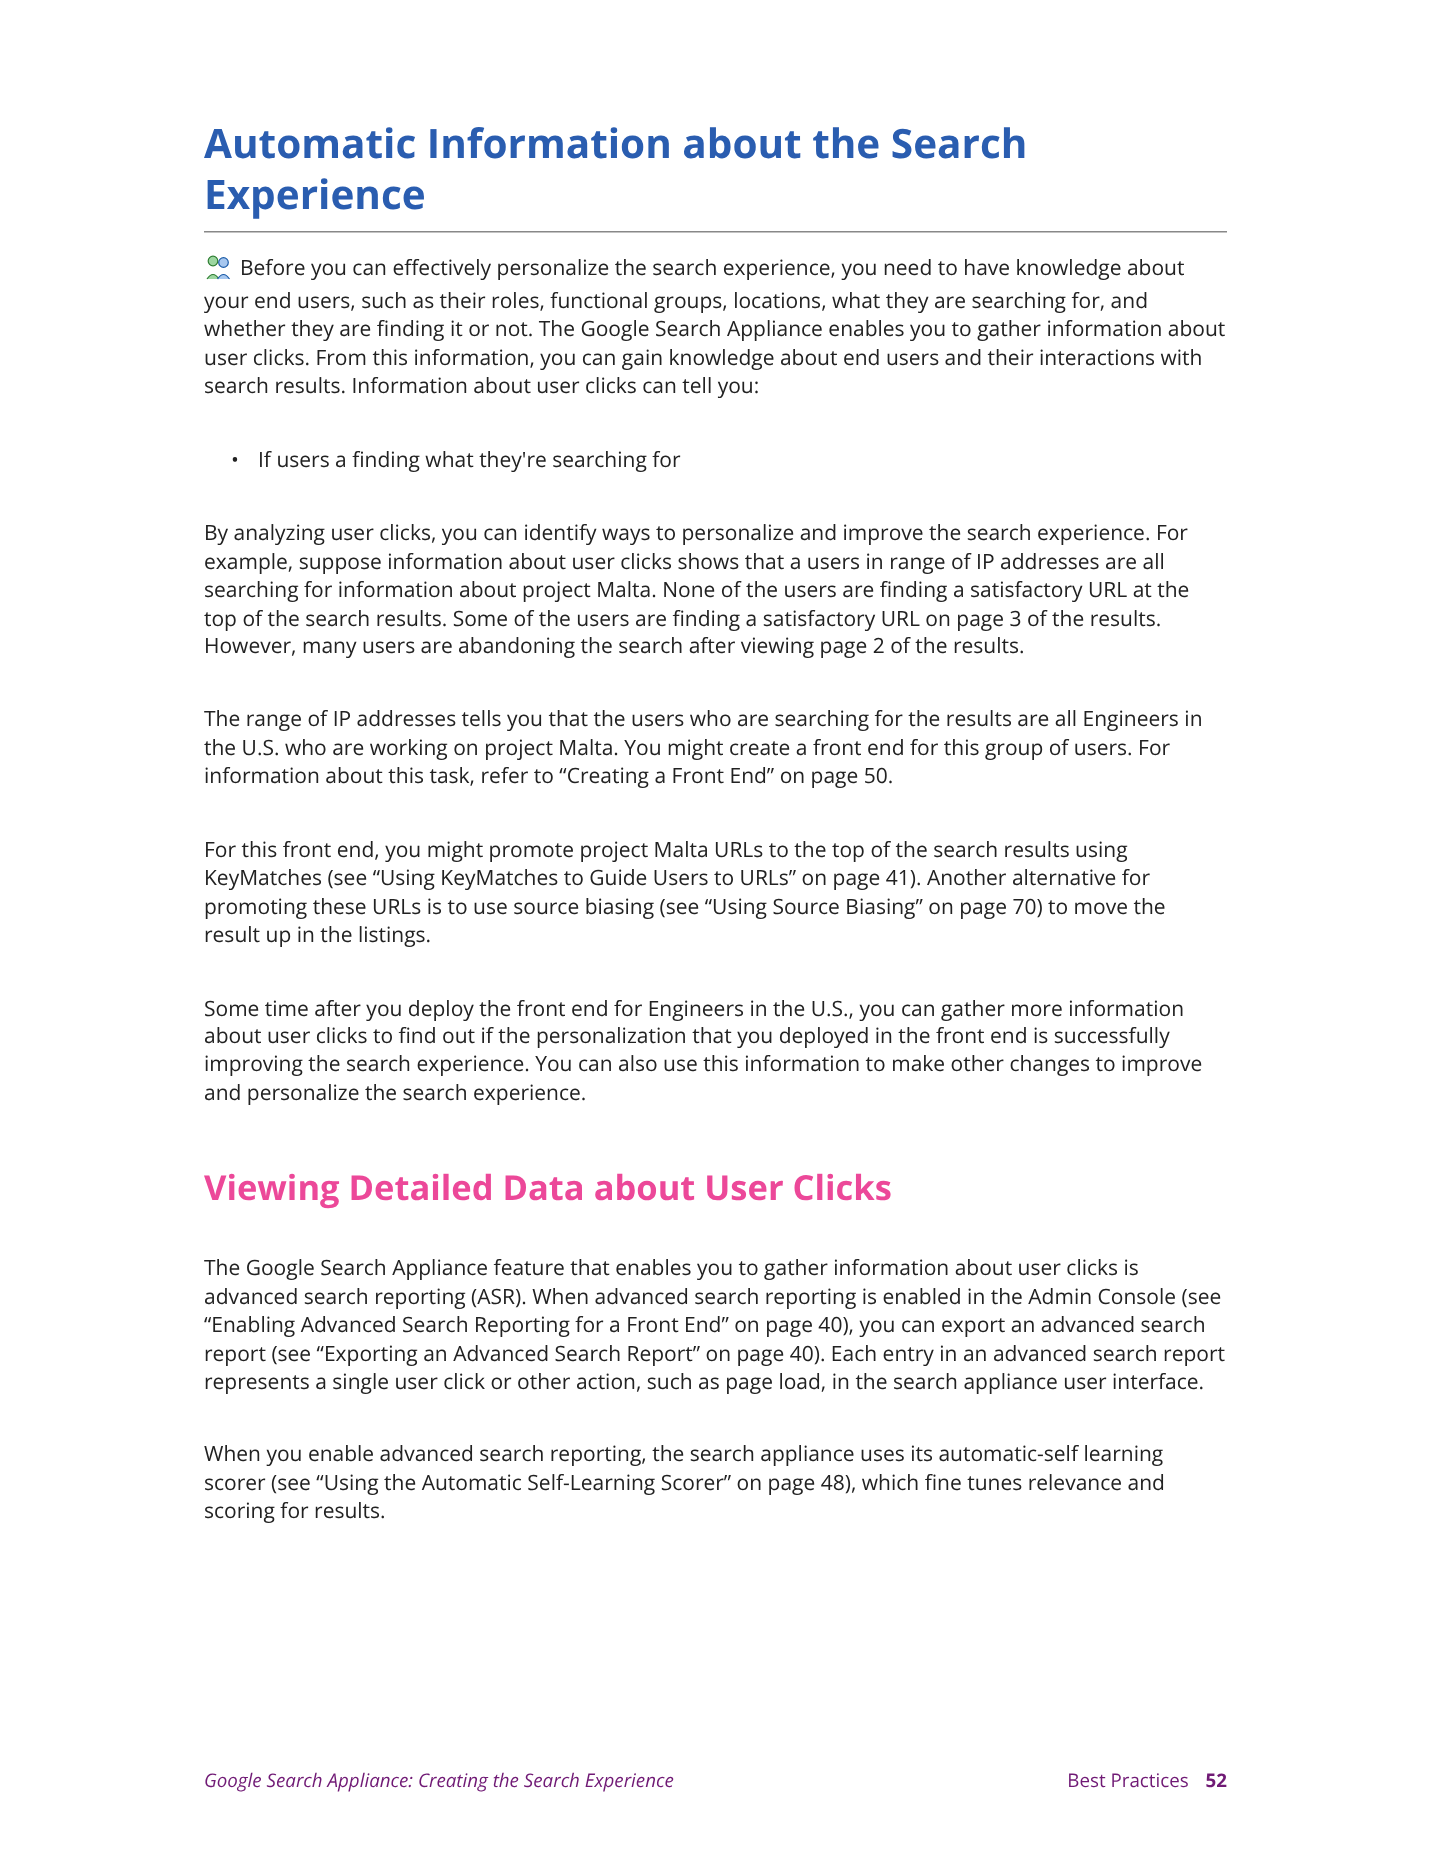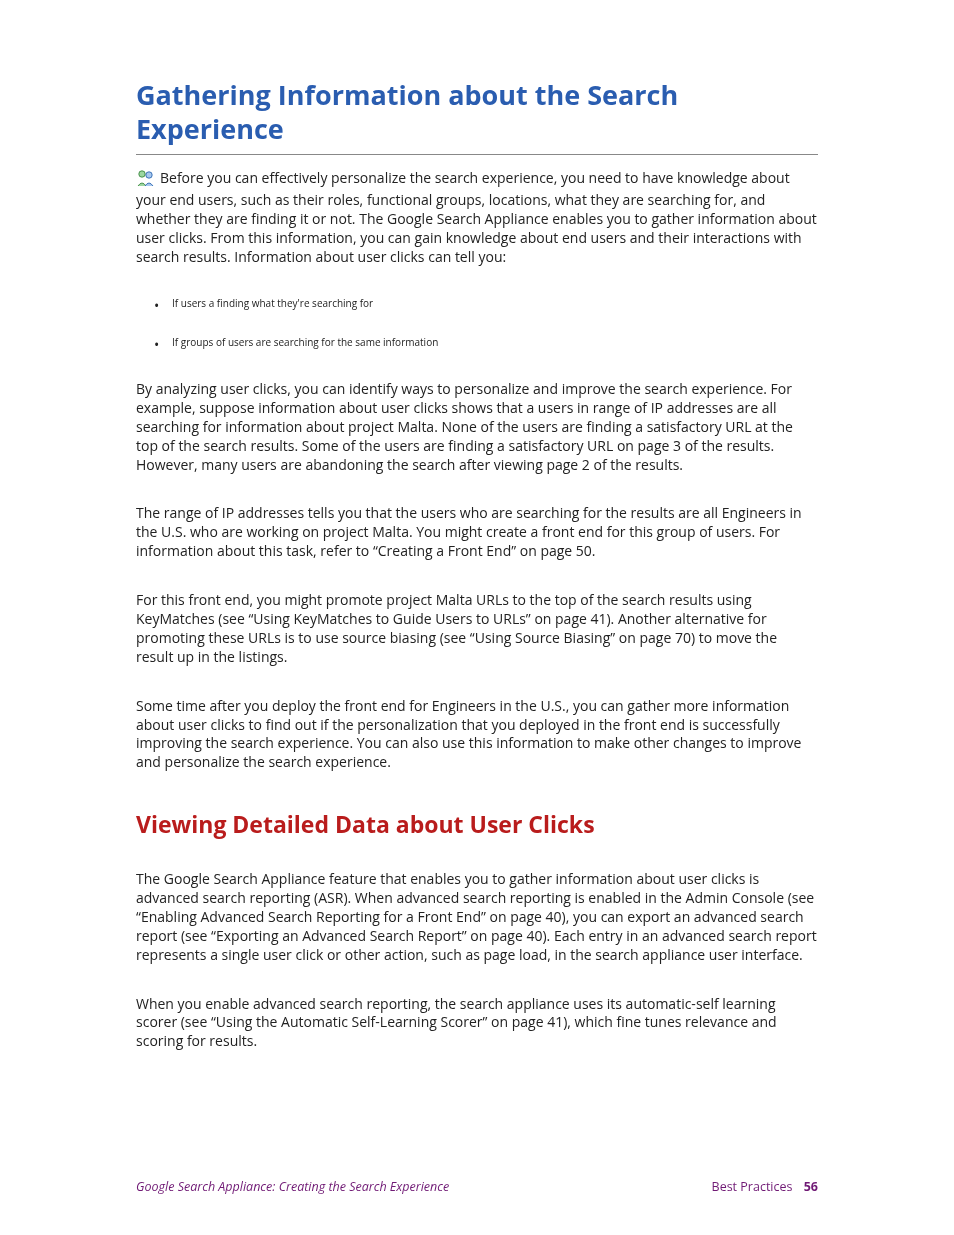--- a/index.html
+++ b/index.html
@@ -21,21 +21,21 @@
     font-weight: 700;
     color: #2a5db0;
     margin: 0 0 10px 0;
     line-height: 1.25;
     border-bottom: 1px solid #888;
     padding-bottom: 8px;
   }
   h2.sub-heading {
     font-size: 23px;
     font-weight: 700;
-    color: #b91c1c;
+    color: #ec4899;
     margin: 38px 0 14px 0;
     line-height: 1.3;
   }
   p.body {
     font-size: 14px;
     line-height: 1.35;
     margin: 30px 0;
     color: #222;
   }
   p.with-icon { margin-top: 14px; }
@@ -43,23 +43,23 @@
     display: inline-block;
     vertical-align: -4px;
     margin-right: 4px;
   }
   ul.bullets {
     margin: 10px 0 14px 0;
     padding: 0 0 0 36px;
     list-style: none;
   }
   ul.bullets li {
-    font-size: 10px;
+    font-size: 14px;
     line-height: 1.35;
-    margin: 26px 0;
+    margin: 10px 0;
     position: relative;
   }
   ul.bullets li::before {
     content: "•";
     position: absolute;
     left: -18px;
     top: 0;
     font-size: 14px;
   }
   .footer {
@@ -75,49 +75,48 @@
   }
   .footer-left { font-style: italic; }
   .footer-right { }
   .page-num { font-weight: 700; margin-left: 8px; }
 </style>
 </head>
 <body>
 
 <div class="page">
 
-  <h1 class="main-heading">Gathering Information about the Search Experience</h1>
+  <h1 class="main-heading">Automatic Information about the Search Experience</h1>
 
   <p class="body with-icon">
     <span class="icon-inline">
       <svg width="20" height="18" viewBox="0 0 20 18">
         <circle cx="6" cy="5" r="3.2" fill="#9cd6a0" stroke="#2e7d32" stroke-width="0.8"></circle>
         <circle cx="13" cy="6" r="3.2" fill="#a7c7ef" stroke="#1d5ca8" stroke-width="0.8"></circle>
         <path d="M2 17 q4 -6 8 0" fill="#9cd6a0" stroke="#2e7d32" stroke-width="0.8"></path>
         <path d="M9 17 q4 -6 8 0" fill="#a7c7ef" stroke="#1d5ca8" stroke-width="0.8"></path>
       </svg>
     </span><span>Before you can effectively personalize the search experience, you need to have knowledge about your end users, such as their roles, functional groups, locations, what they are searching for, and whether they are finding it or not. The Google Search Appliance enables you to gather information about user clicks. From this information, you can gain knowledge about end users and their interactions with search results. Information about user clicks can tell you:</span>
   </p>
 
   <ul class="bullets">
     <li>If users a finding what they're searching for</li>
-    <li>If groups of users are searching for the same information</li>
   </ul>
 
   <p class="body">By analyzing user clicks, you can identify ways to personalize and improve the search experience. For example, suppose information about user clicks shows that a users in range of IP addresses are all searching for information about project Malta. None of the users are finding a satisfactory URL at the top of the search results. Some of the users are finding a satisfactory URL on page 3 of the results. However, many users are abandoning the search after viewing page 2 of the results.</p>
   <p class="body">The range of IP addresses tells you that the users who are searching for the results are all Engineers in the U.S. who are working on project Malta. You might create a front end for this group of users. For information about this task, refer to “Creating a Front End” on page 50.</p>
   <p class="body">For this front end, you might promote project Malta URLs to the top of the search results using KeyMatches (see “Using KeyMatches to Guide Users to URLs” on page 41). Another alternative for promoting these URLs is to use source biasing (see “Using Source Biasing” on page 70) to move the result up in the listings.</p>
   <p class="body">Some time after you deploy the front end for Engineers in the U.S., you can gather more information about user clicks to find out if the personalization that you deployed in the front end is successfully improving the search experience. You can also use this information to make other changes to improve and personalize the search experience.</p>
 
   <h2 class="sub-heading">Viewing Detailed Data about User Clicks</h2>
 
   <p class="body">The Google Search Appliance feature that enables you to gather information about user clicks is advanced search reporting (ASR). When advanced search reporting is enabled in the Admin Console (see “Enabling Advanced Search Reporting for a Front End” on page 40), you can export an advanced search report (see “Exporting an Advanced Search Report” on page 40). Each entry in an advanced search report represents a single user click or other action, such as page load, in the search appliance user interface.</p>
-  <p class="body">When you enable advanced search reporting, the search appliance uses its automatic-self learning scorer (see “Using the Automatic Self-Learning Scorer” on page 41), which fine tunes relevance and scoring for results.</p>
+  <p class="body">When you enable advanced search reporting, the search appliance uses its automatic-self learning scorer (see “Using the Automatic Self-Learning Scorer” on page 48), which fine tunes relevance and scoring for results.</p>
 
   <div class="footer">
     <span class="footer-left">Google Search Appliance: Creating the Search Experience</span>
     <span class="footer-right">
       <span>Best Practices</span>
-      <span class="page-num">56</span>
+      <span class="page-num">52</span>
     </span>
   </div>
 
 </div>
 
 </body></html>

